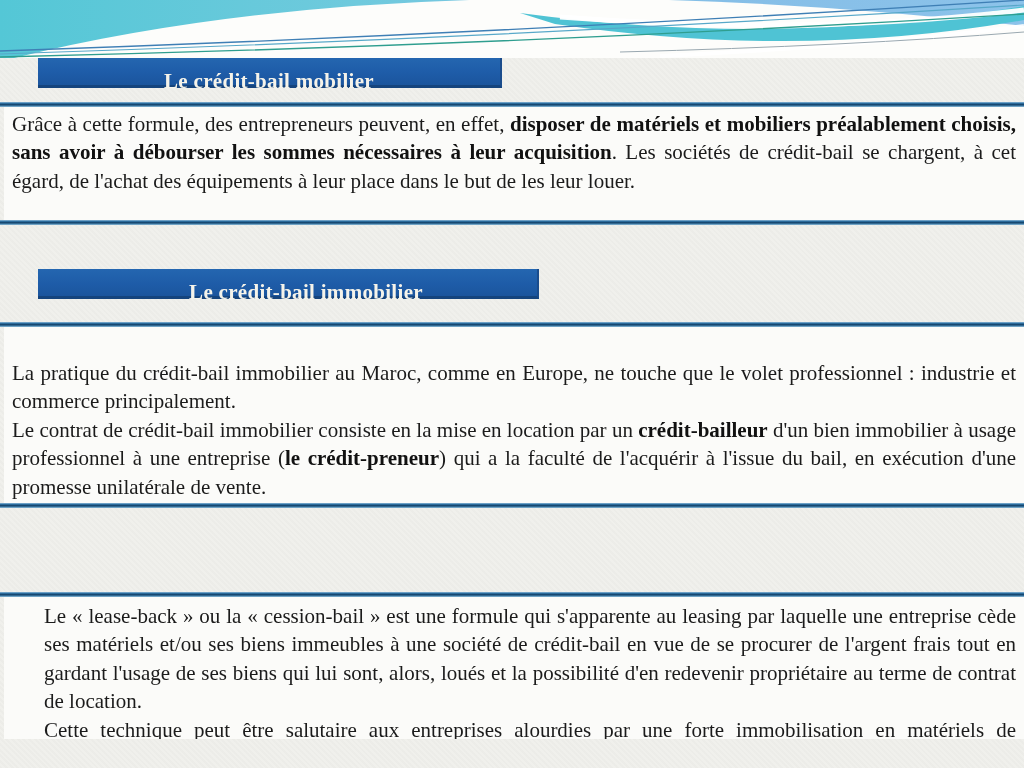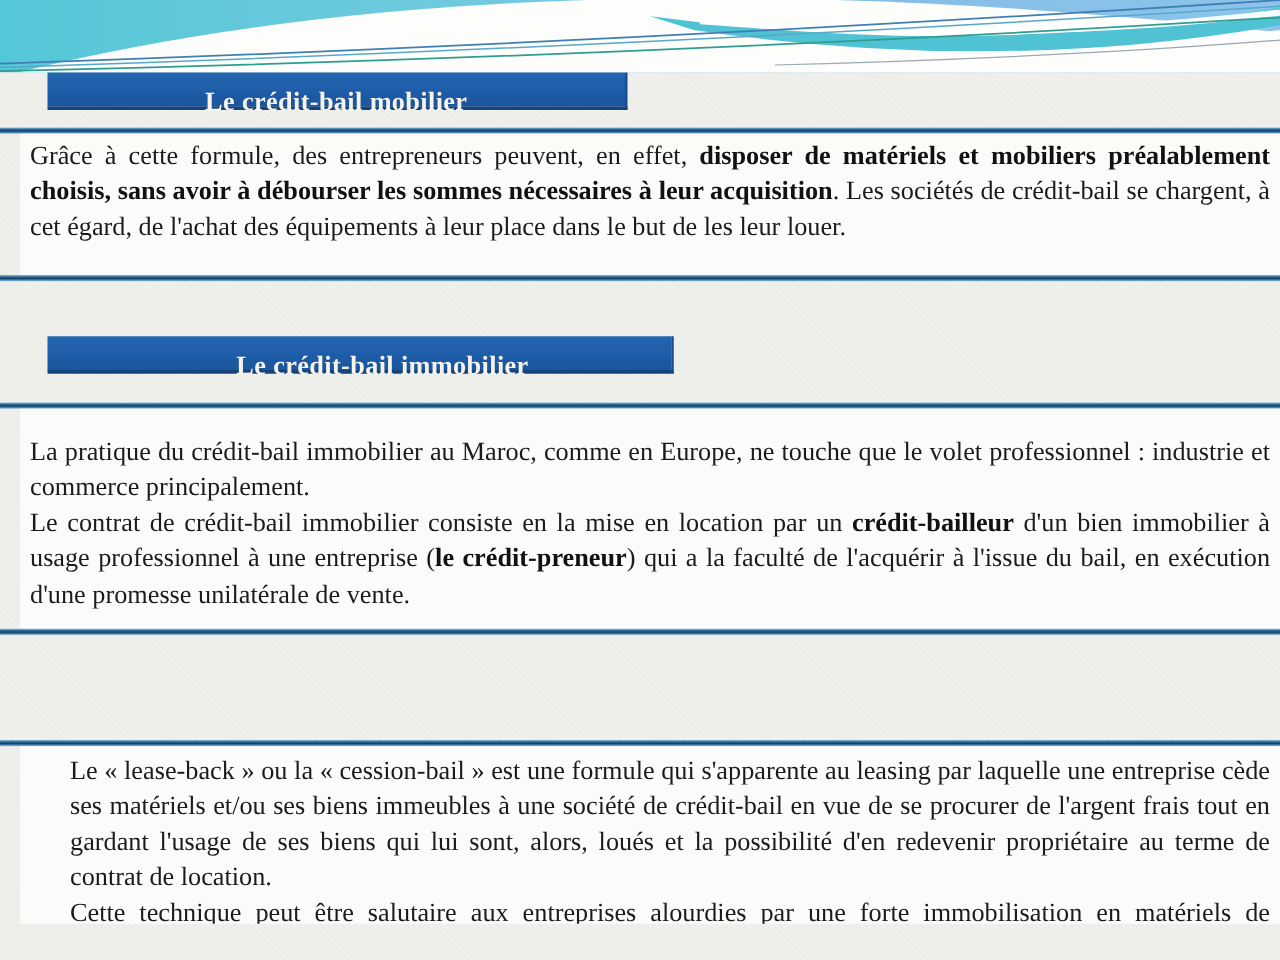--- a/index.html
+++ b/index.html
@@ -35,36 +35,36 @@
   }
   .title-banner span {
     color: #f5f3ea;
     font-size: 21px;
     font-weight: bold;
     letter-spacing: 0.3px;
     white-space: nowrap;
     margin-top: 20px;
   }
   .text-strip {
-    position: absolute; left: 16px; right: 0;
+    position: absolute; left: 4px; right: 0;
     background: #fbfbf9;
     overflow: hidden;
   }
   .text-strip p {
     margin: 0 8px;
     font-size: 21px;
     line-height: 28.4px;
     color: #1b1b1b;
     text-align: justify;
   }
   .text-strip p b { color: #111; }
   #strip-1 { top: 107px; height: 113px; }
   #strip-1 p:first-child { padding-top: 3px; }
   #strip-2 { top: 327px; height: 176px; }
-  #strip-2 p:first-child { padding-top: 20px; }
+  #strip-2 p:first-child { padding-top: 32px; }
   #strip-3 { top: 597px; height: 142px; padding-left: 32px; }
   #strip-3 p:first-child { padding-top: 5px; }
   #rule-1 { top: 102px; }
   #rule-2 { top: 220px; }
   #rule-3 { top: 322px; }
   #rule-4 { top: 503px; }
   #rule-5 { top: 592px; }
   #banner-1 { top: 58px; }
   #banner-2 { top: 269px; padding-left: 37px; }
   #banner-3 { top: 546px; }

